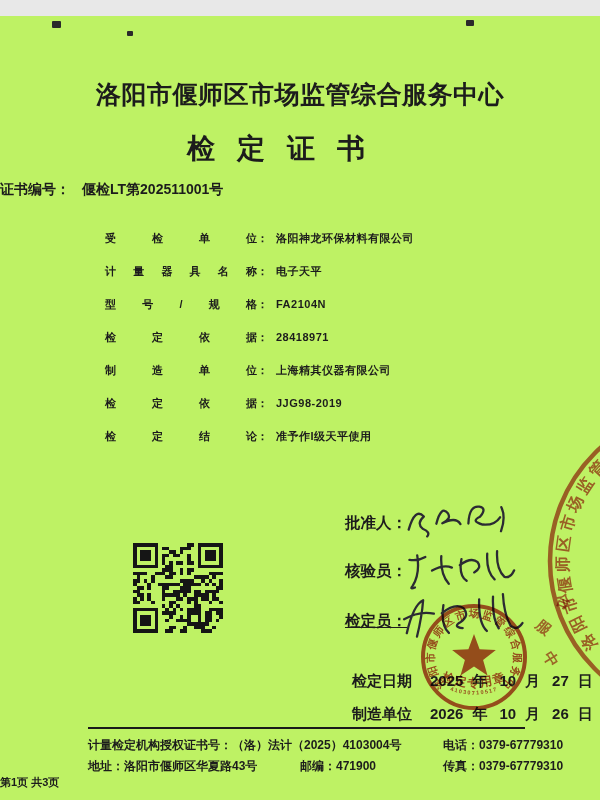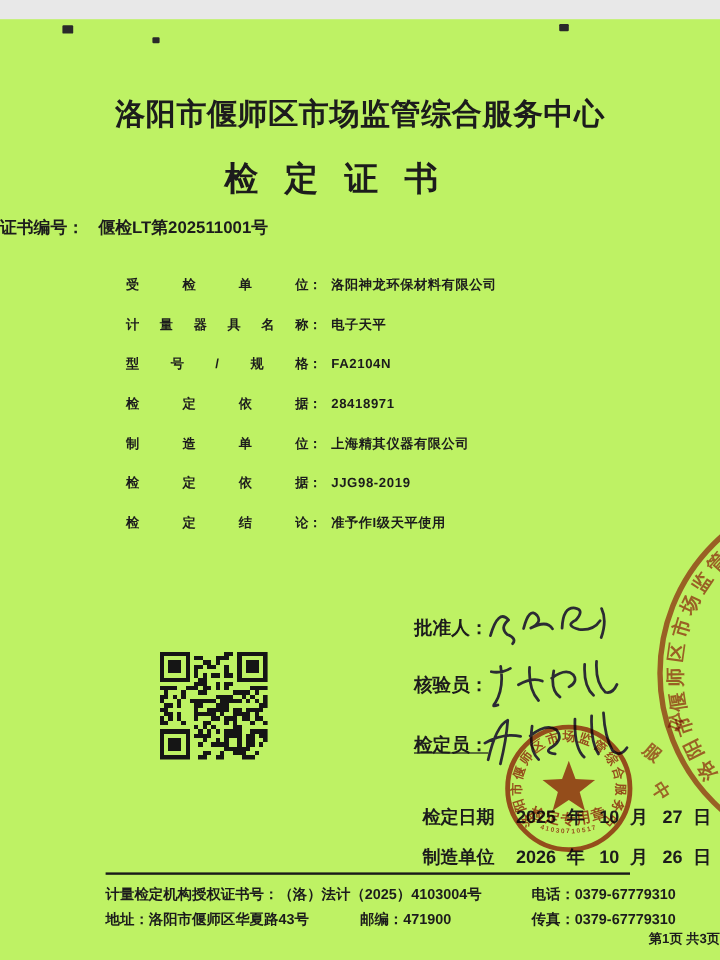--- a/index.html
+++ b/index.html
@@ -32,21 +32,21 @@
   .sig path{fill:none;stroke:#2b2b33;stroke-width:2.3;stroke-linecap:round;stroke-linejoin:round;}
   .qr{position:absolute;left:133px;top:527px;width:90px;height:90px;}
   .date-row{position:absolute;left:352px;font-size:15px;font-weight:700;white-space:nowrap;}
   .date-row .dlabel{margin-right:18px;}
   .date-row .num{margin-left:12px;}
   .date-row .num.first{margin-left:0;}
   .date-row .unit{margin-left:9px;}
   .rule{position:absolute;top:711px;left:88px;width:437px;height:2px;background:#1a1a1a;}
   .fline{position:absolute;left:0;width:600px;font-size:12px;font-weight:700;white-space:nowrap;}
   .fline .fpart{position:absolute;top:0;}
-  .page-info{position:absolute;top:759px;left:0;width:600px;text-align:right;font-size:11px;font-weight:700;}
+  .page-info{position:absolute;top:759px;left:0;width:600px;text-align:left;font-size:11px;font-weight:700;}
   .stamp{position:absolute;mix-blend-mode:multiply;}
   .frag{position:absolute;color:#c0392b;font-weight:700;opacity:.75;mix-blend-mode:multiply;}
 </style>
 </head>
 <body>
 
 <div class="page">
 
   <div class="speck" style="left:52px;top:5px;width:9px;height:7px;"></div>
   <div class="speck" style="left:127px;top:15px;width:6px;height:5px;"></div>

